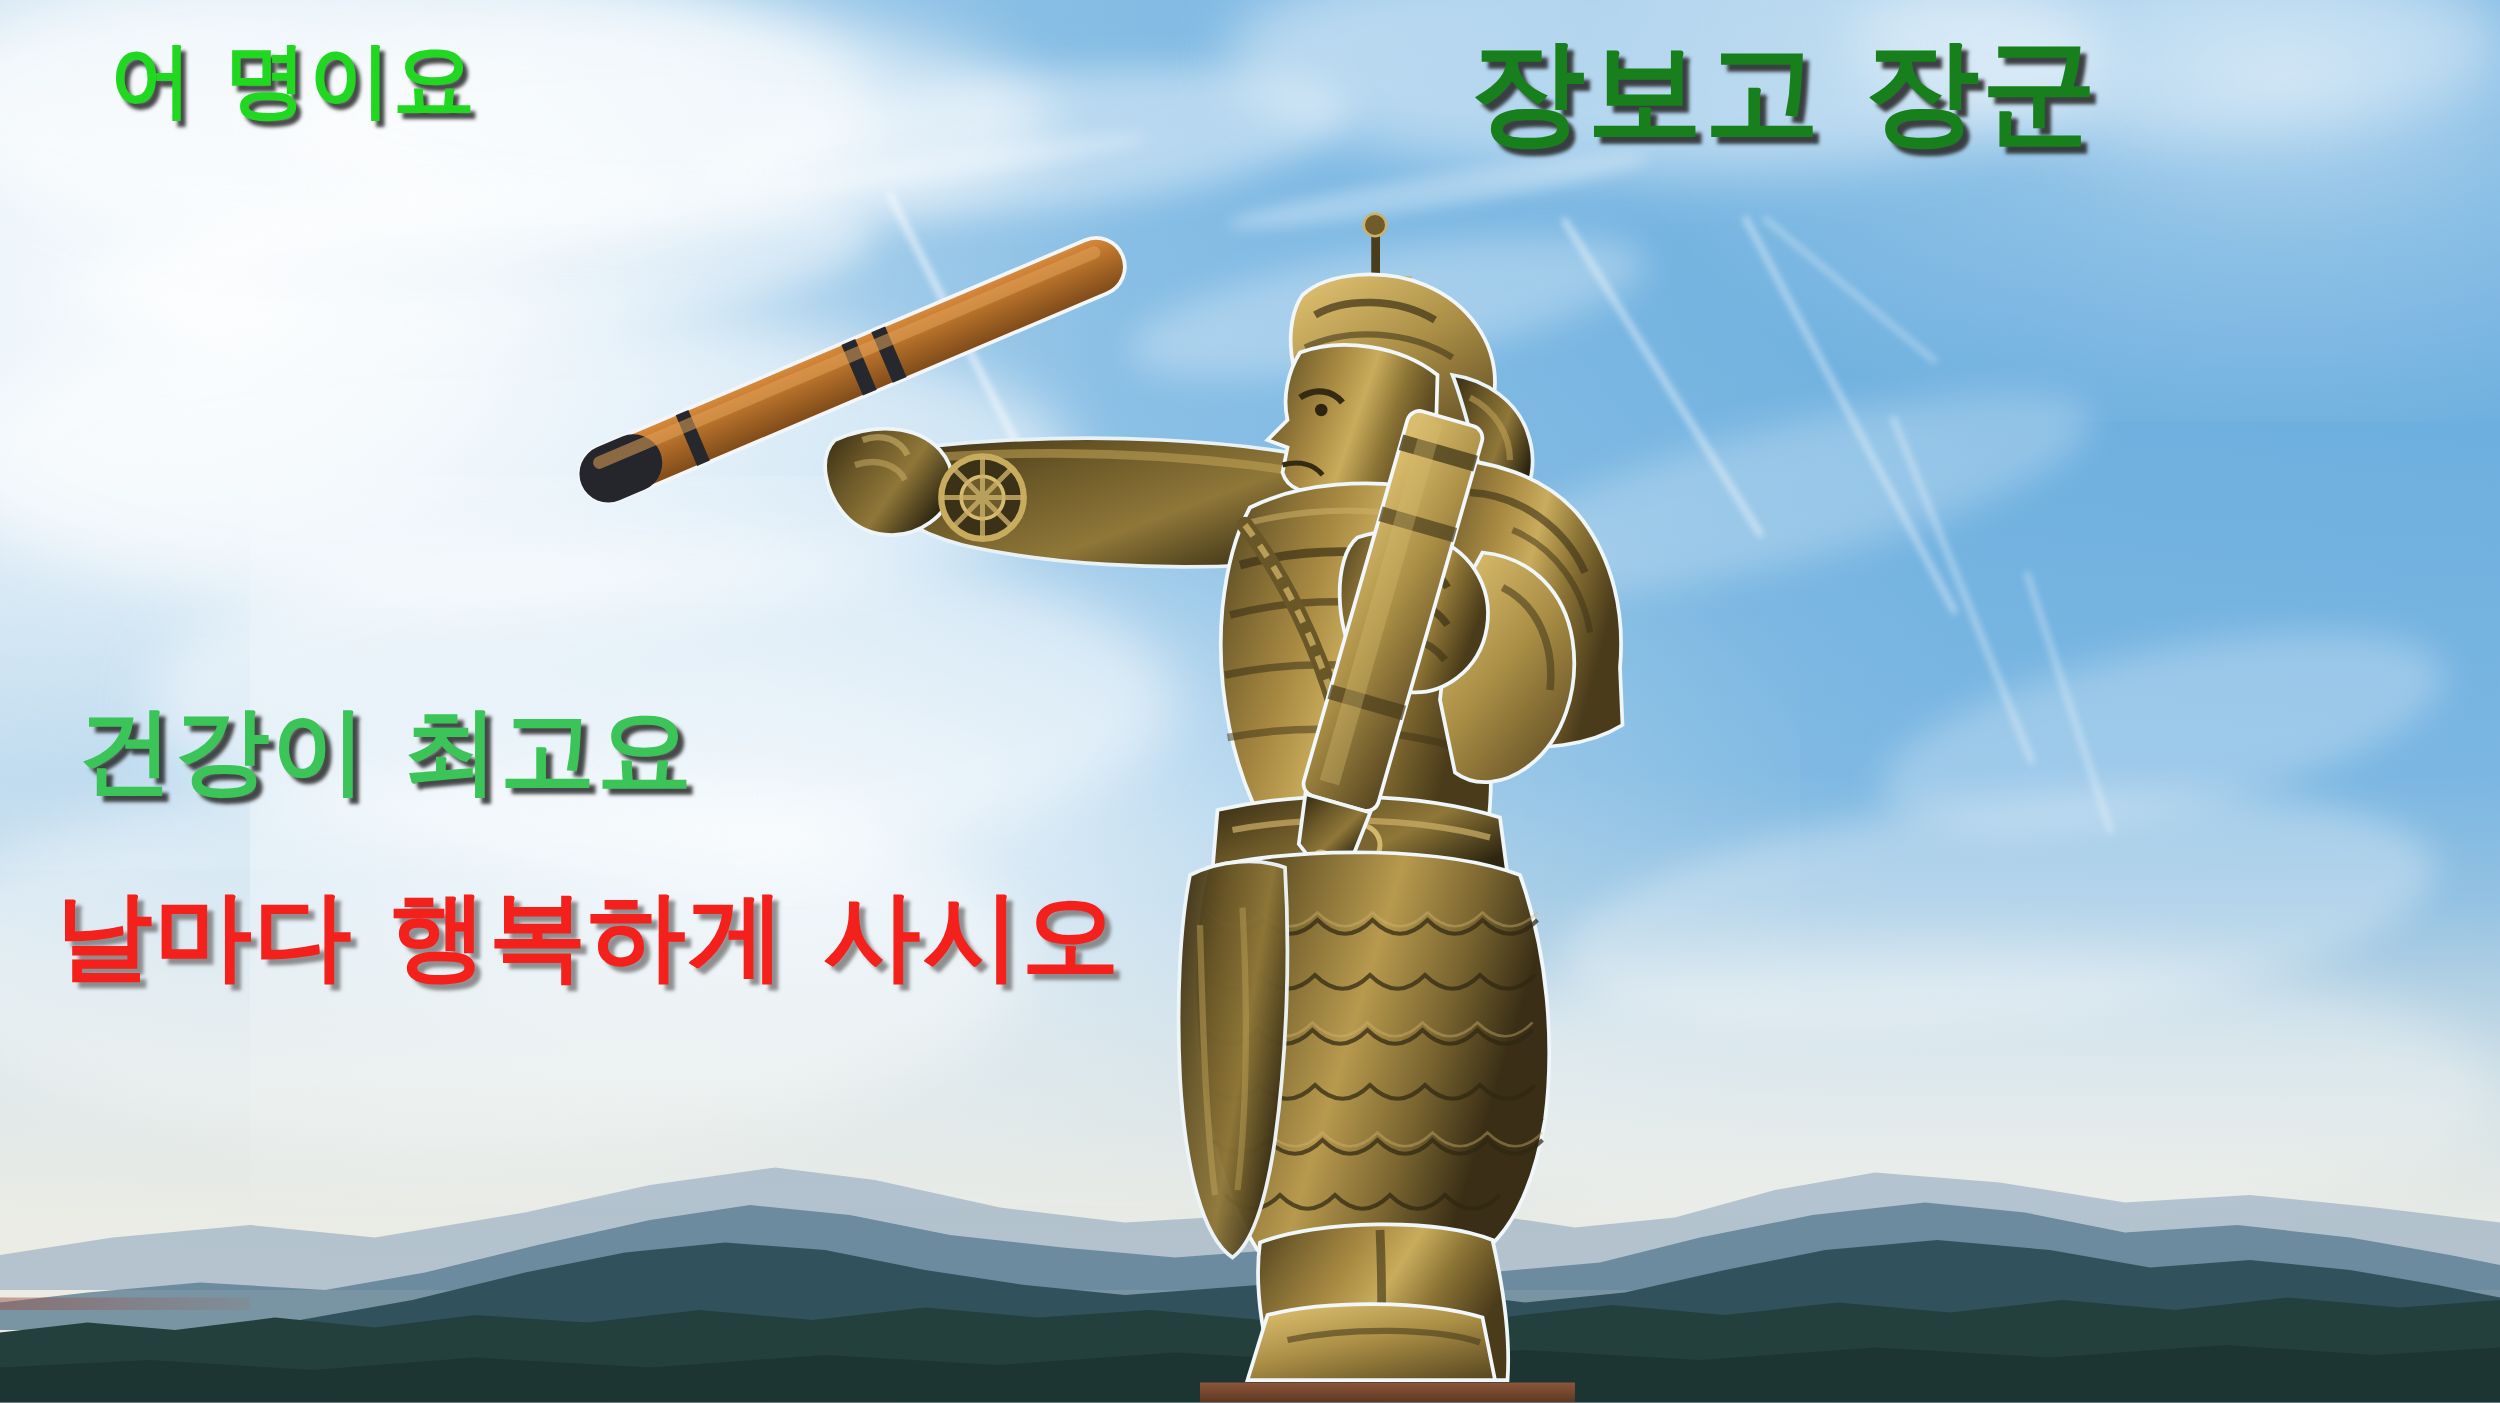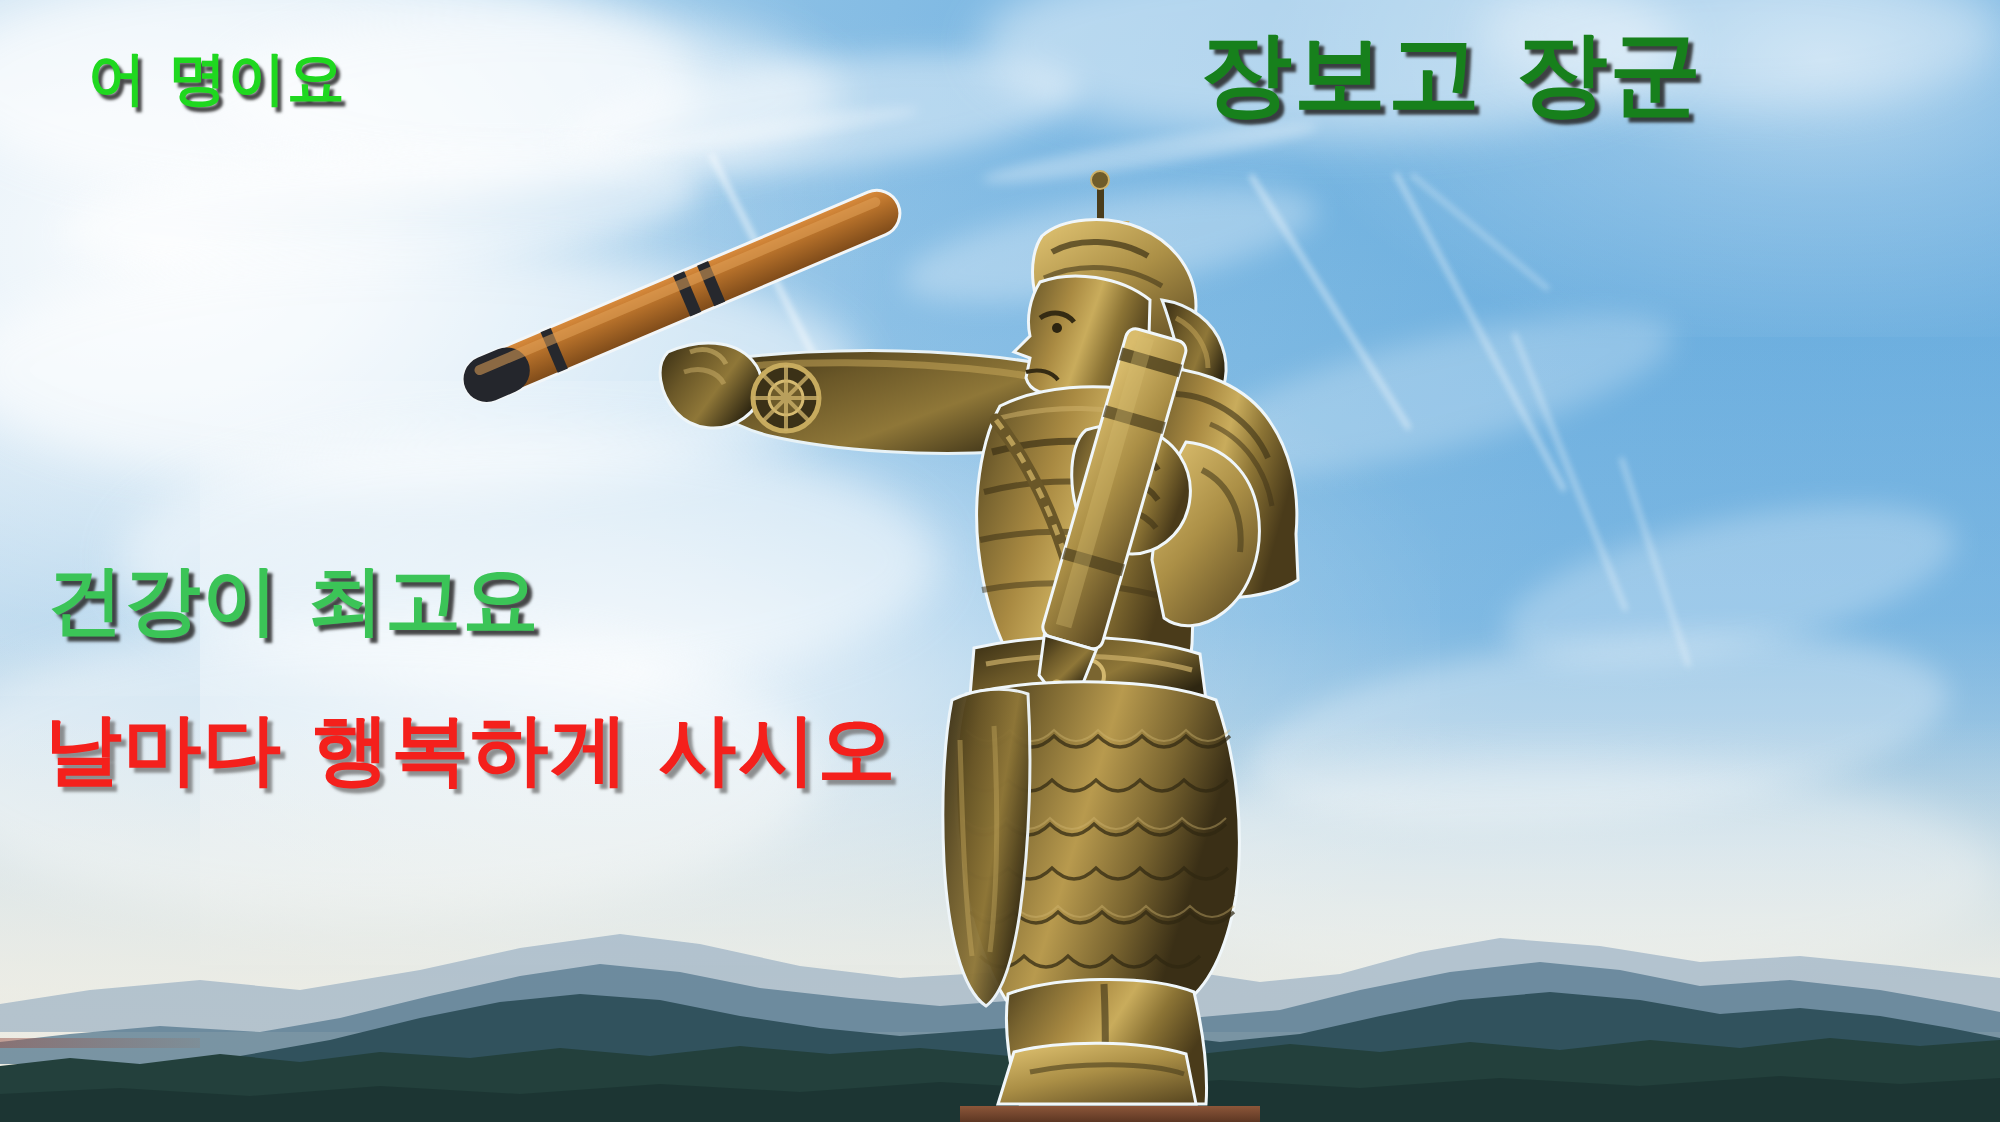--- a/index.html
+++ b/index.html
@@ -86,40 +86,40 @@
 
   
   .cap{
     position:absolute;
     font-weight:700;
     white-space:nowrap;
     letter-spacing:0.02em;
     line-height:1;
   }
   #cap-myeong{
-    left:88px;top:49px;
-    font-size:58px;
+    left:88px;top:31px;
+    font-size:66px;
     color:#1fd81f;
     text-shadow:4px 5px 3px rgba(40,40,40,0.85);
     text-align:center;
   }
   #cap-jangbogo{
-    left:1200px;top:28px;
+    left:1176px;top:28px;
     font-size:92px;
     color:#17801c;
     text-shadow:5px 5px 3px rgba(35,35,35,0.85);
   }
   #cap-apeuji{
     left:62px;top:424px;
     font-size:62px;
     color:#2236b8;
     text-shadow:4px 4px 3px rgba(45,45,45,0.8);
   }
   #cap-geongang{
-    left:47px;top:562px;
+    left:62px;top:562px;
     font-size:76px;
     color:#3bc457;
     text-shadow:5px 5px 3px rgba(40,40,40,0.85);
   }
   #cap-nalmada{
     left:44px;top:710px;
     font-size:78px;
     color:#f4201c;
     text-shadow:5px 5px 3px rgba(110,110,110,0.75);
   }

